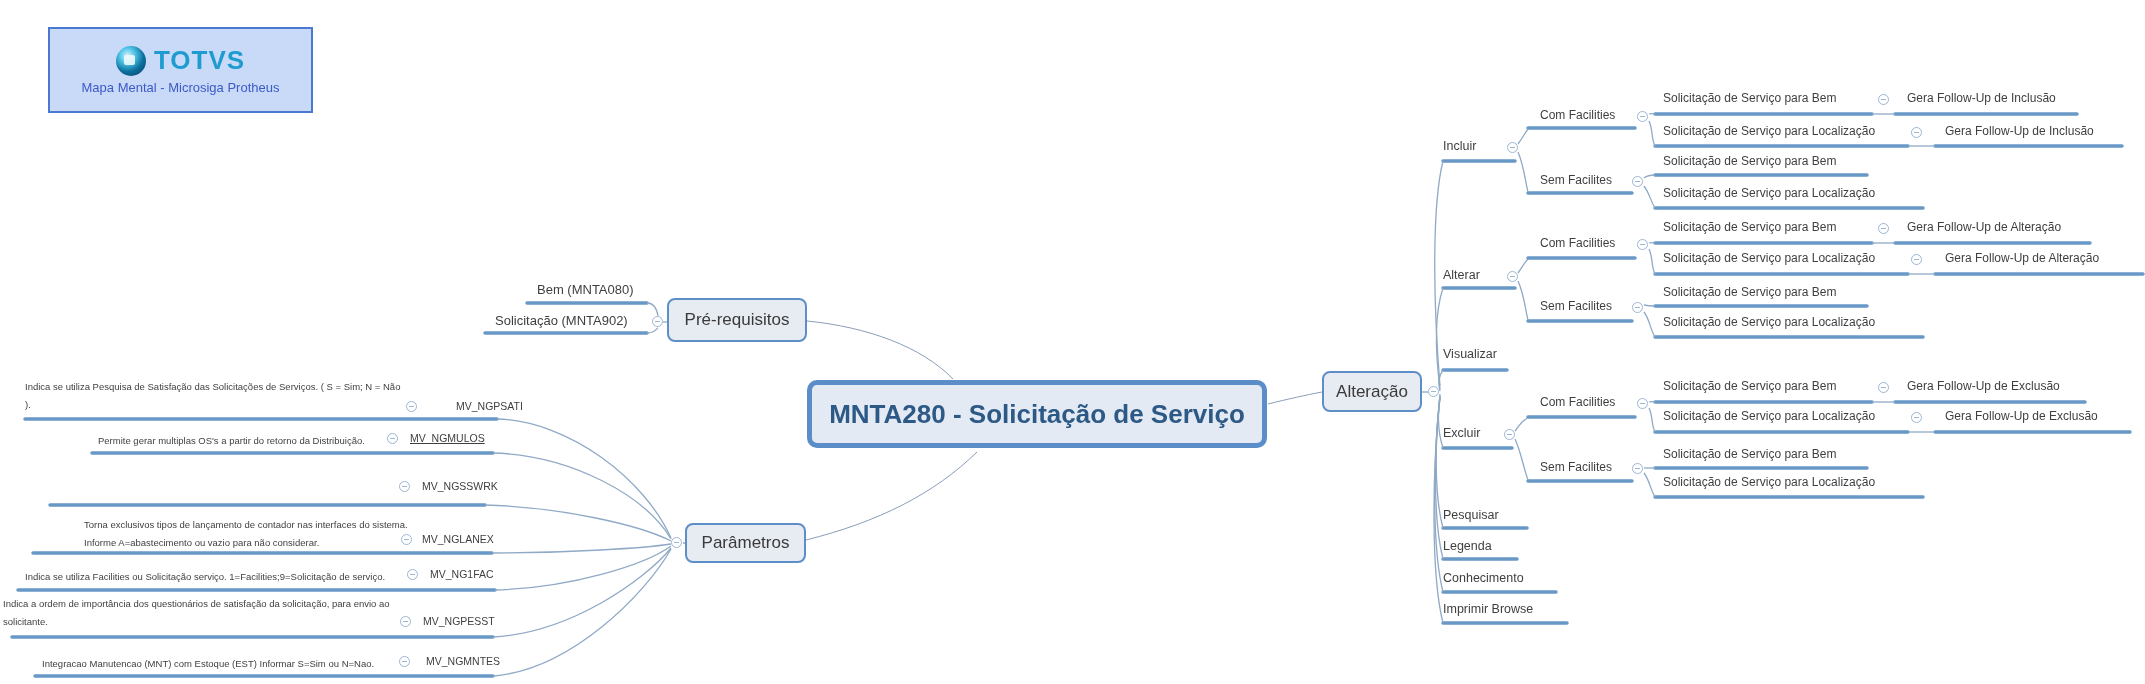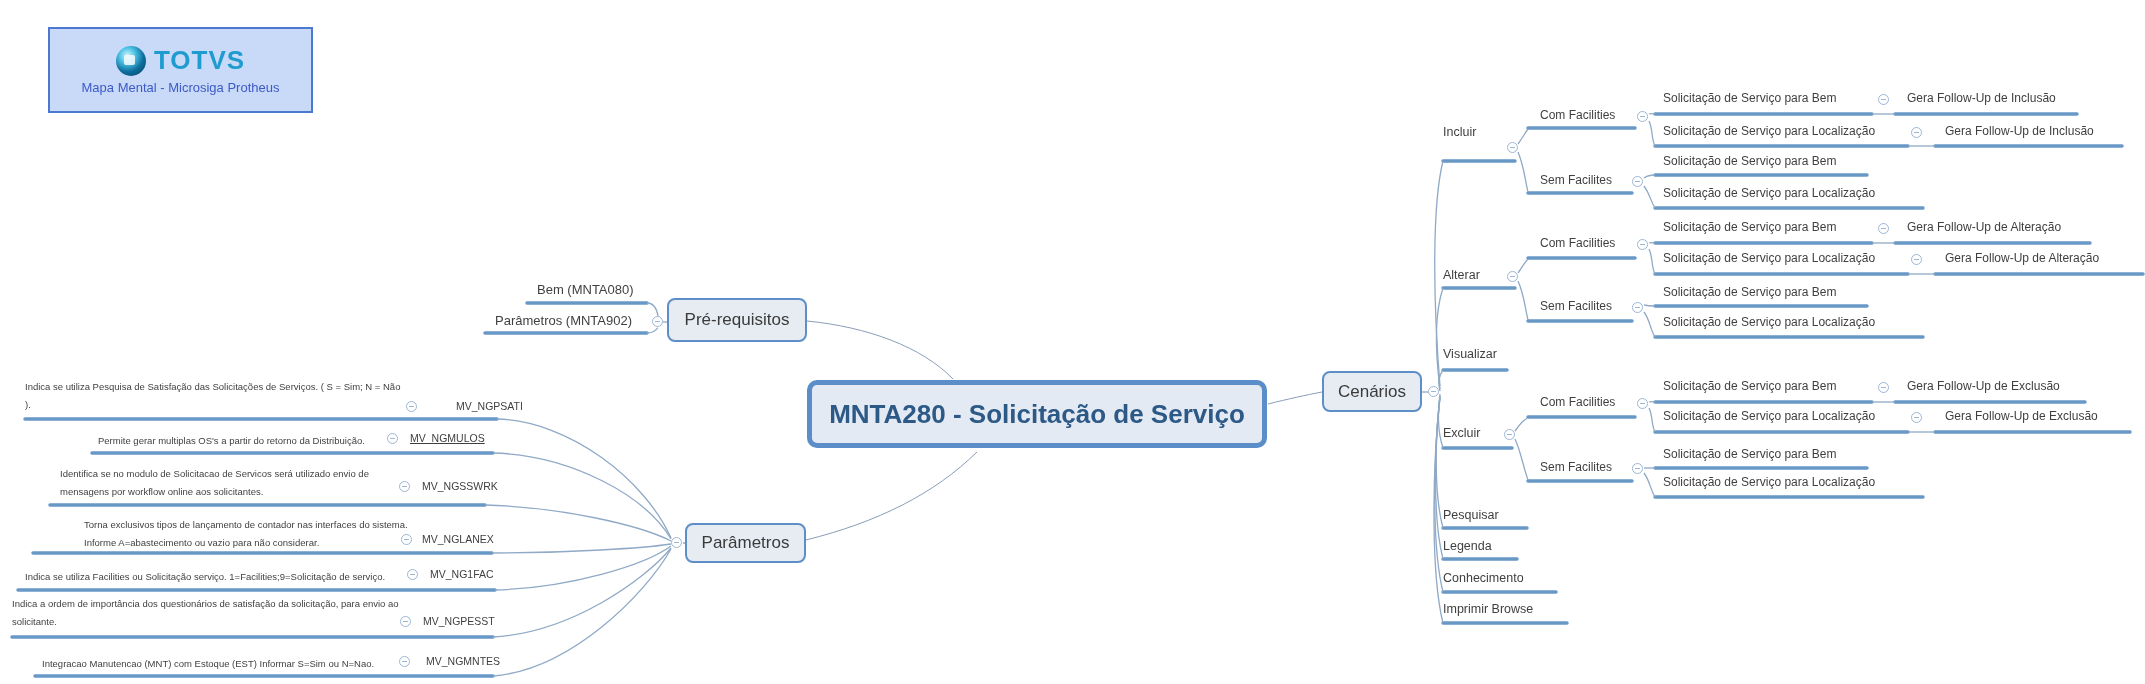--- a/index.html
+++ b/index.html
@@ -138,42 +138,41 @@
     <div class="logo-row">
       <span class="sphere"></span>
       <span class="brand">TOTVS</span>
     </div>
     <div class="logo-sub">Mapa Mental - Microsiga Protheus</div>
   </div>
 
   <div class="node root-node" style="left:807px;top:380px;width:460px;height:68px;">MNTA280 - Solicitação de Serviço</div>
   <div class="node" style="left:667px;top:298px;width:140px;height:44px;">Pré-requisitos</div>
   <div class="node" style="left:685px;top:523px;width:121px;height:40px;">Parâmetros</div>
-  <div class="node" style="left:1322px;top:371px;width:100px;height:41px;">Cenários</div>
+  <div class="node" style="left:1322px;top:371px;width:100px;height:41px;">Alteração</div>
 
   <div class="lbl lbl-pr" style="left:537px;top:282px;">Bem (MNTA080)</div>
-  <div class="lbl lbl-pr" style="left:495px;top:313px;">Parâmetros (MNTA902)</div>
+  <div class="lbl lbl-pr" style="left:495px;top:313px;">Solicitação (MNTA902)</div>
 
   <div class="desc" style="left:25px;top:378px;width:380px;">Indica se utiliza Pesquisa de Satisfação das Solicitações de Serviços. ( S = Sim; N = Não ).</div>
   <div class="desc nowrap" style="left:98px;top:432px;">Permite gerar multiplas OS's a partir do retorno da Distribuição.</div>
-  <div class="desc" style="left:60px;top:465px;width:330px;">Identifica se no modulo de Solicitacao de Servicos será utilizado envio de mensagens por workflow online aos solicitantes.</div>
   <div class="desc" style="left:40px;top:516px;width:350px;margin-left:44px;">Torna exclusivos tipos de lançamento de contador  nas interfaces do sistema. Informe A=abastecimento ou vazio para não considerar.</div>
   <div class="desc nowrap" style="left:25px;top:568px;">Indica se utiliza Facilities ou Solicitação  serviço. 1=Facilities;9=Solicitação de serviço.</div>
-  <div class="desc" style="left:12px;top:595px;width:390px;">Indica a ordem de importância dos questionários de satisfação da solicitação, para envio ao solicitante.</div>
+  <div class="desc" style="left:3px;top:595px;width:390px;">Indica a ordem de importância dos questionários de satisfação da solicitação, para envio ao solicitante.</div>
   <div class="desc nowrap" style="left:42px;top:655px;">Integracao Manutencao (MNT) com Estoque (EST) Informar S=Sim ou N=Nao.</div>
 
   <div class="code" style="left:428px;top:400px;padding-left:28px;">MV_NGPSATI</div>
   <div class="code" style="left:410px;top:432px;text-decoration:underline;">MV_NGMULOS</div>
   <div class="code" style="left:422px;top:480px;">MV_NGSSWRK</div>
   <div class="code" style="left:422px;top:533px;">MV_NGLANEX</div>
   <div class="code" style="left:430px;top:568px;">MV_NG1FAC</div>
   <div class="code" style="left:423px;top:615px;">MV_NGPESST</div>
   <div class="code" style="left:426px;top:655px;">MV_NGMNTES</div>
 
-  <div class="lbl lbl1" style="left:1443px;top:125px;text-align:center;">Incluir</div>
+  <div class="lbl lbl1" style="left:1443px;top:139px;text-align:center;">Incluir</div>
   <div class="lbl lbl1" style="left:1443px;top:268px;">Alterar</div>
   <div class="lbl lbl1" style="left:1443px;top:347px;">Visualizar</div>
   <div class="lbl lbl1" style="left:1443px;top:426px;">Excluir</div>
   <div class="lbl lbl1" style="left:1443px;top:508px;">Pesquisar</div>
   <div class="lbl lbl1" style="left:1443px;top:539px;">Legenda</div>
   <div class="lbl lbl1" style="left:1443px;top:571px;">Conhecimento</div>
   <div class="lbl lbl1" style="left:1443px;top:602px;">Imprimir Browse</div>
 
   <div class="lbl" style="left:1540px;top:108px;">Com Facilities</div>
   <div class="lbl" style="left:1540px;top:173px;">Sem Facilites</div>

